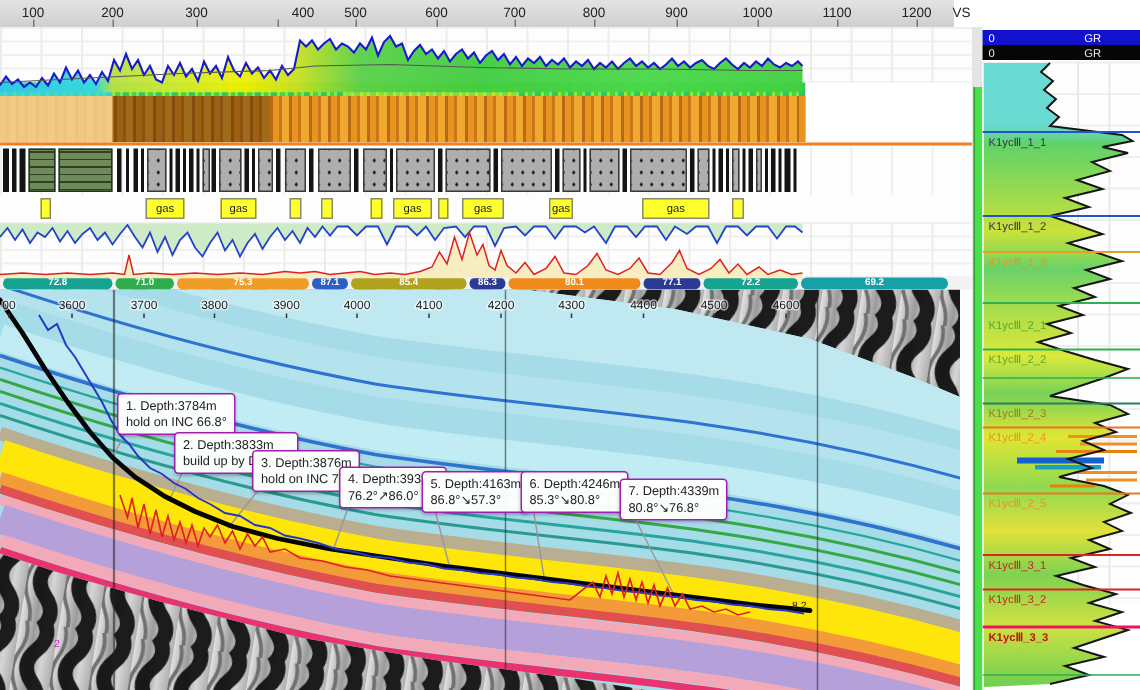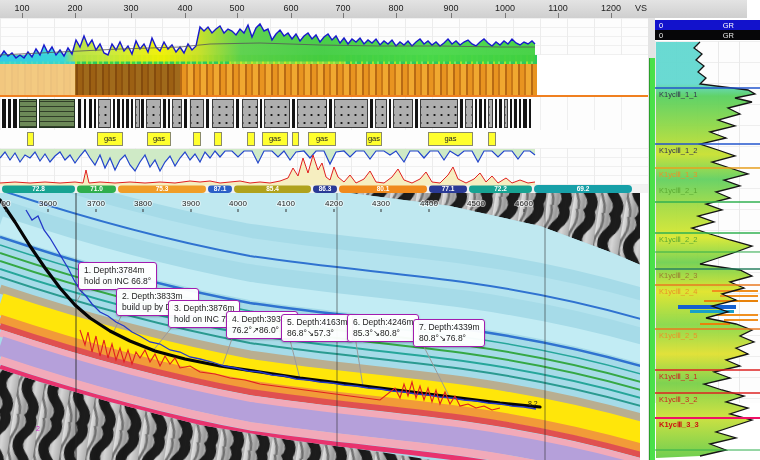--- a/index.html
+++ b/index.html
@@ -1,19 +1,19 @@
 <!DOCTYPE html>
 <html><head>
 <meta charset="utf-8">
 <style>
   html,body{margin:0;padding:0;background:#fff;}
   #app{position:relative;width:760px;height:460px;overflow:hidden;
        font-family:"Liberation Sans",sans-serif;background:#fff;}
   
-  #ruler{position:absolute;left:0;top:0;width:747px;height:18px;background:#d6d6d6;
+  #ruler{position:absolute;left:0;top:0;width:636px;height:18px;background:#d6d6d6;
          border-bottom:1px solid #9a9a9a;
          background-image:linear-gradient(#e3e3e3,#cfcfcf);}
   #ruler .tick{position:absolute;top:3px;transform:translateX(-50%);font-size:9px;color:#222;}
   #ruler .tickmark{position:absolute;bottom:0;width:1px;height:5px;background:#777;}
   
   .track{position:absolute;left:0;background:#fdfdfd;}
   #trackA{top:18px;width:648px;height:37px;
      background-image:linear-gradient(90deg,#ececec 1px,transparent 1px),linear-gradient(#f0f0f0 1px,transparent 1px);
      background-size:27px 9px;}
   #bandGreen{top:55px;width:537px;height:9px;
@@ -65,21 +65,21 @@
 <body>
 
 <div id="app">
   <div id="ruler">
       <span class="tick" style="left: 22px;">100</span>
       <i class="tickmark" style="left: 22px;"></i>
       <span class="tick" style="left: 75px;">200</span>
       <i class="tickmark" style="left: 75px;"></i>
       <span class="tick" style="left: 131px;">300</span>
       <i class="tickmark" style="left: 131px;"></i>
-      <span class="tick" style="left: 185px;">400</span>
+      <span class="tick" style="left: 202px;">400</span>
       <i class="tickmark" style="left: 185px;"></i>
       <span class="tick" style="left: 237px;">500</span>
       <i class="tickmark" style="left: 237px;"></i>
       <span class="tick" style="left: 291px;">600</span>
       <i class="tickmark" style="left: 291px;"></i>
       <span class="tick" style="left: 343px;">700</span>
       <i class="tickmark" style="left: 343px;"></i>
       <span class="tick" style="left: 396px;">800</span>
       <i class="tickmark" style="left: 396px;"></i>
       <span class="tick" style="left: 451px;">900</span>
@@ -373,21 +373,21 @@
           <line x1="655" y1="269" x2="760" y2="269" stroke="#2a8060" stroke-width="1.3"></line>
           <line x1="655" y1="285" x2="760" y2="285" stroke="#e87820" stroke-width="1.3"></line>
           <line x1="655" y1="329" x2="760" y2="329" stroke="#e87820" stroke-width="1.3"></line>
           <line x1="655" y1="370" x2="760" y2="370" stroke="#dd2222" stroke-width="1.3"></line>
           <line x1="655" y1="393" x2="760" y2="393" stroke="#dd2222" stroke-width="1.3"></line>
           <line x1="655" y1="418" x2="760" y2="418" stroke="#ee1166" stroke-width="2"></line>
         </svg>
     <div class="fm-label" style="top: 49px; color: rgb(51, 51, 77);">K1ycⅢ_1_1</div>
         <div class="fm-label" style="top: 105px; color: rgb(51, 51, 77);">K1ycⅢ_1_2</div>
         <div class="fm-label" style="top: 129px; color: rgb(232, 147, 42);">K1ycⅢ_1_3</div>
-        <div class="fm-label" style="top: 145px; color: rgb(90, 168, 50);">K1ycⅢ_2_1</div>
+        <div class="fm-label" style="top: 171px; color: rgb(90, 168, 50);">K1ycⅢ_2_1</div>
         <div class="fm-label" style="top: 194px; color: rgb(90, 168, 50);">K1ycⅢ_2_2</div>
         <div class="fm-label" style="top: 230px; color: rgb(154, 122, 48);">K1ycⅢ_2_3</div>
         <div class="fm-label" style="top: 246px; color: rgb(232, 147, 42);">K1ycⅢ_2_4</div>
         <div class="fm-label" style="top: 290px; color: rgb(232, 147, 42);">K1ycⅢ_2_5</div>
         <div class="fm-label" style="top: 331px; color: rgb(204, 34, 34);">K1ycⅢ_3_1</div>
         <div class="fm-label" style="top: 354px; color: rgb(204, 34, 34);">K1ycⅢ_3_2</div>
         <div class="fm-label" style="top: 379px; color: rgb(204, 17, 17); font-weight: bold;">K1ycⅢ_3_3</div>
       </div>
   </div>
 </div>

